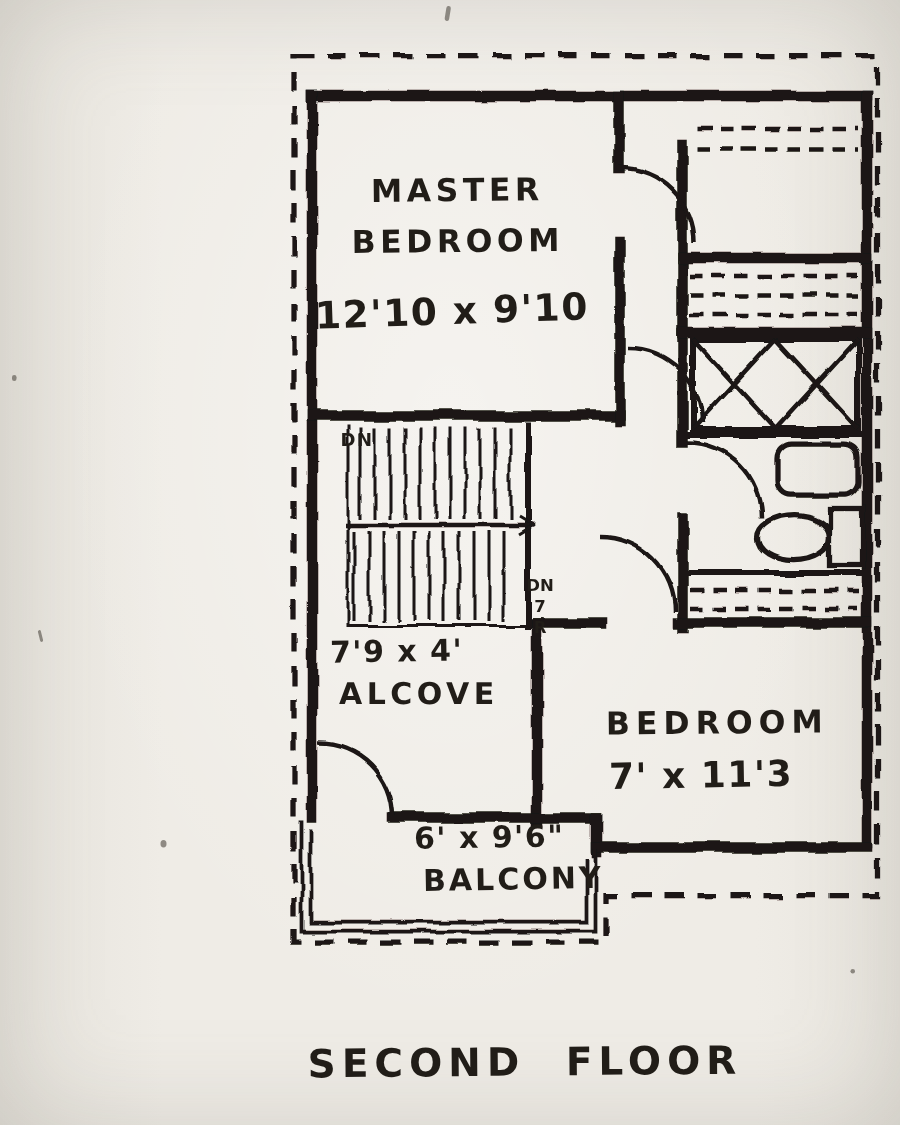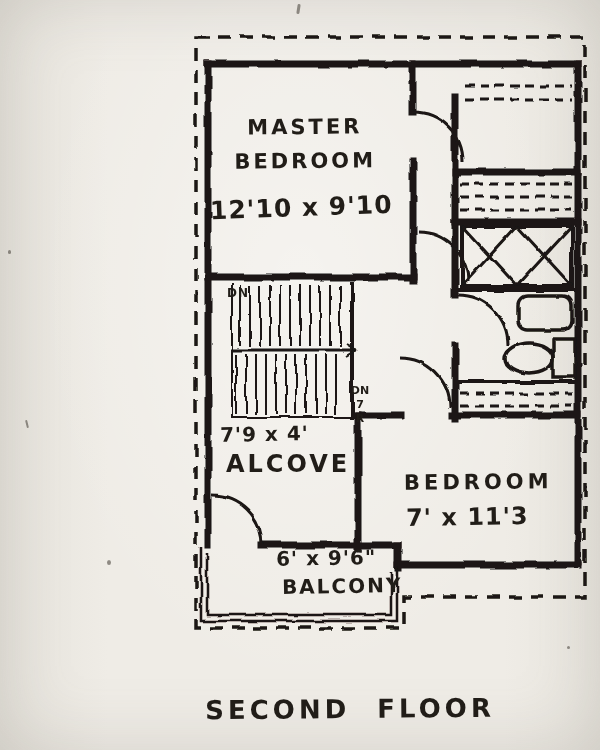--- a/index.html
+++ b/index.html
@@ -20,21 +20,21 @@
     font-family:"DejaVu Sans", sans-serif;
     font-weight:bold;
     color:#211d18;
     white-space:nowrap;
   }
   .lbl-master{left:225px;top:110px;width:160px;text-align:center;font-size:21px;letter-spacing:3px;line-height:34px;transform:rotate(-0.6deg);}
   .lbl-master-dims{left:210px;top:193px;font-size:25px;letter-spacing:1px;transform:rotate(-2deg);}
   .lbl-dn-top{left:227px;top:286px;font-size:12px;letter-spacing:1px;}
   .lbl-dn-stack{left:348px;top:384px;width:24px;font-size:11px;line-height:14px;text-align:center;}
   .lbl-alcove-dims{left:220px;top:422px;font-size:20px;letter-spacing:1px;transform:rotate(-1deg);}
-  .lbl-alcove{left:226px;top:450px;font-size:24px;letter-spacing:3px;}
+  .lbl-alcove{left:226px;top:450px;font-size:20px;letter-spacing:3px;}
   .lbl-bedroom{left:404px;top:470px;font-size:21px;letter-spacing:4px;transform:rotate(-0.5deg);}
   .lbl-bedroom-dims{left:406px;top:503px;font-size:24px;letter-spacing:1px;transform:rotate(-1deg);}
   .lbl-balcony-dims{left:276px;top:546px;font-size:20px;letter-spacing:1px;transform:rotate(-1deg);}
   .lbl-balcony{left:282px;top:574px;font-size:20px;letter-spacing:2px;transform:rotate(-1deg);}
   .lbl-title{left:200px;top:694px;width:300px;text-align:center;font-size:26px;letter-spacing:4px;word-spacing:14px;transform:rotate(-0.5deg);}
   .speck{position:absolute;background:#5b564e;border-radius:2px;opacity:0.65;}
   .speck-1{left:297px;top:4px;width:3px;height:10px;transform:rotate(9deg);}
   .speck-2{left:8px;top:250px;width:3px;height:4px;}
   .speck-3{left:26px;top:420px;width:2px;height:8px;transform:rotate(-14deg);}
   .speck-4{left:107px;top:560px;width:4px;height:5px;border-radius:50%;}

